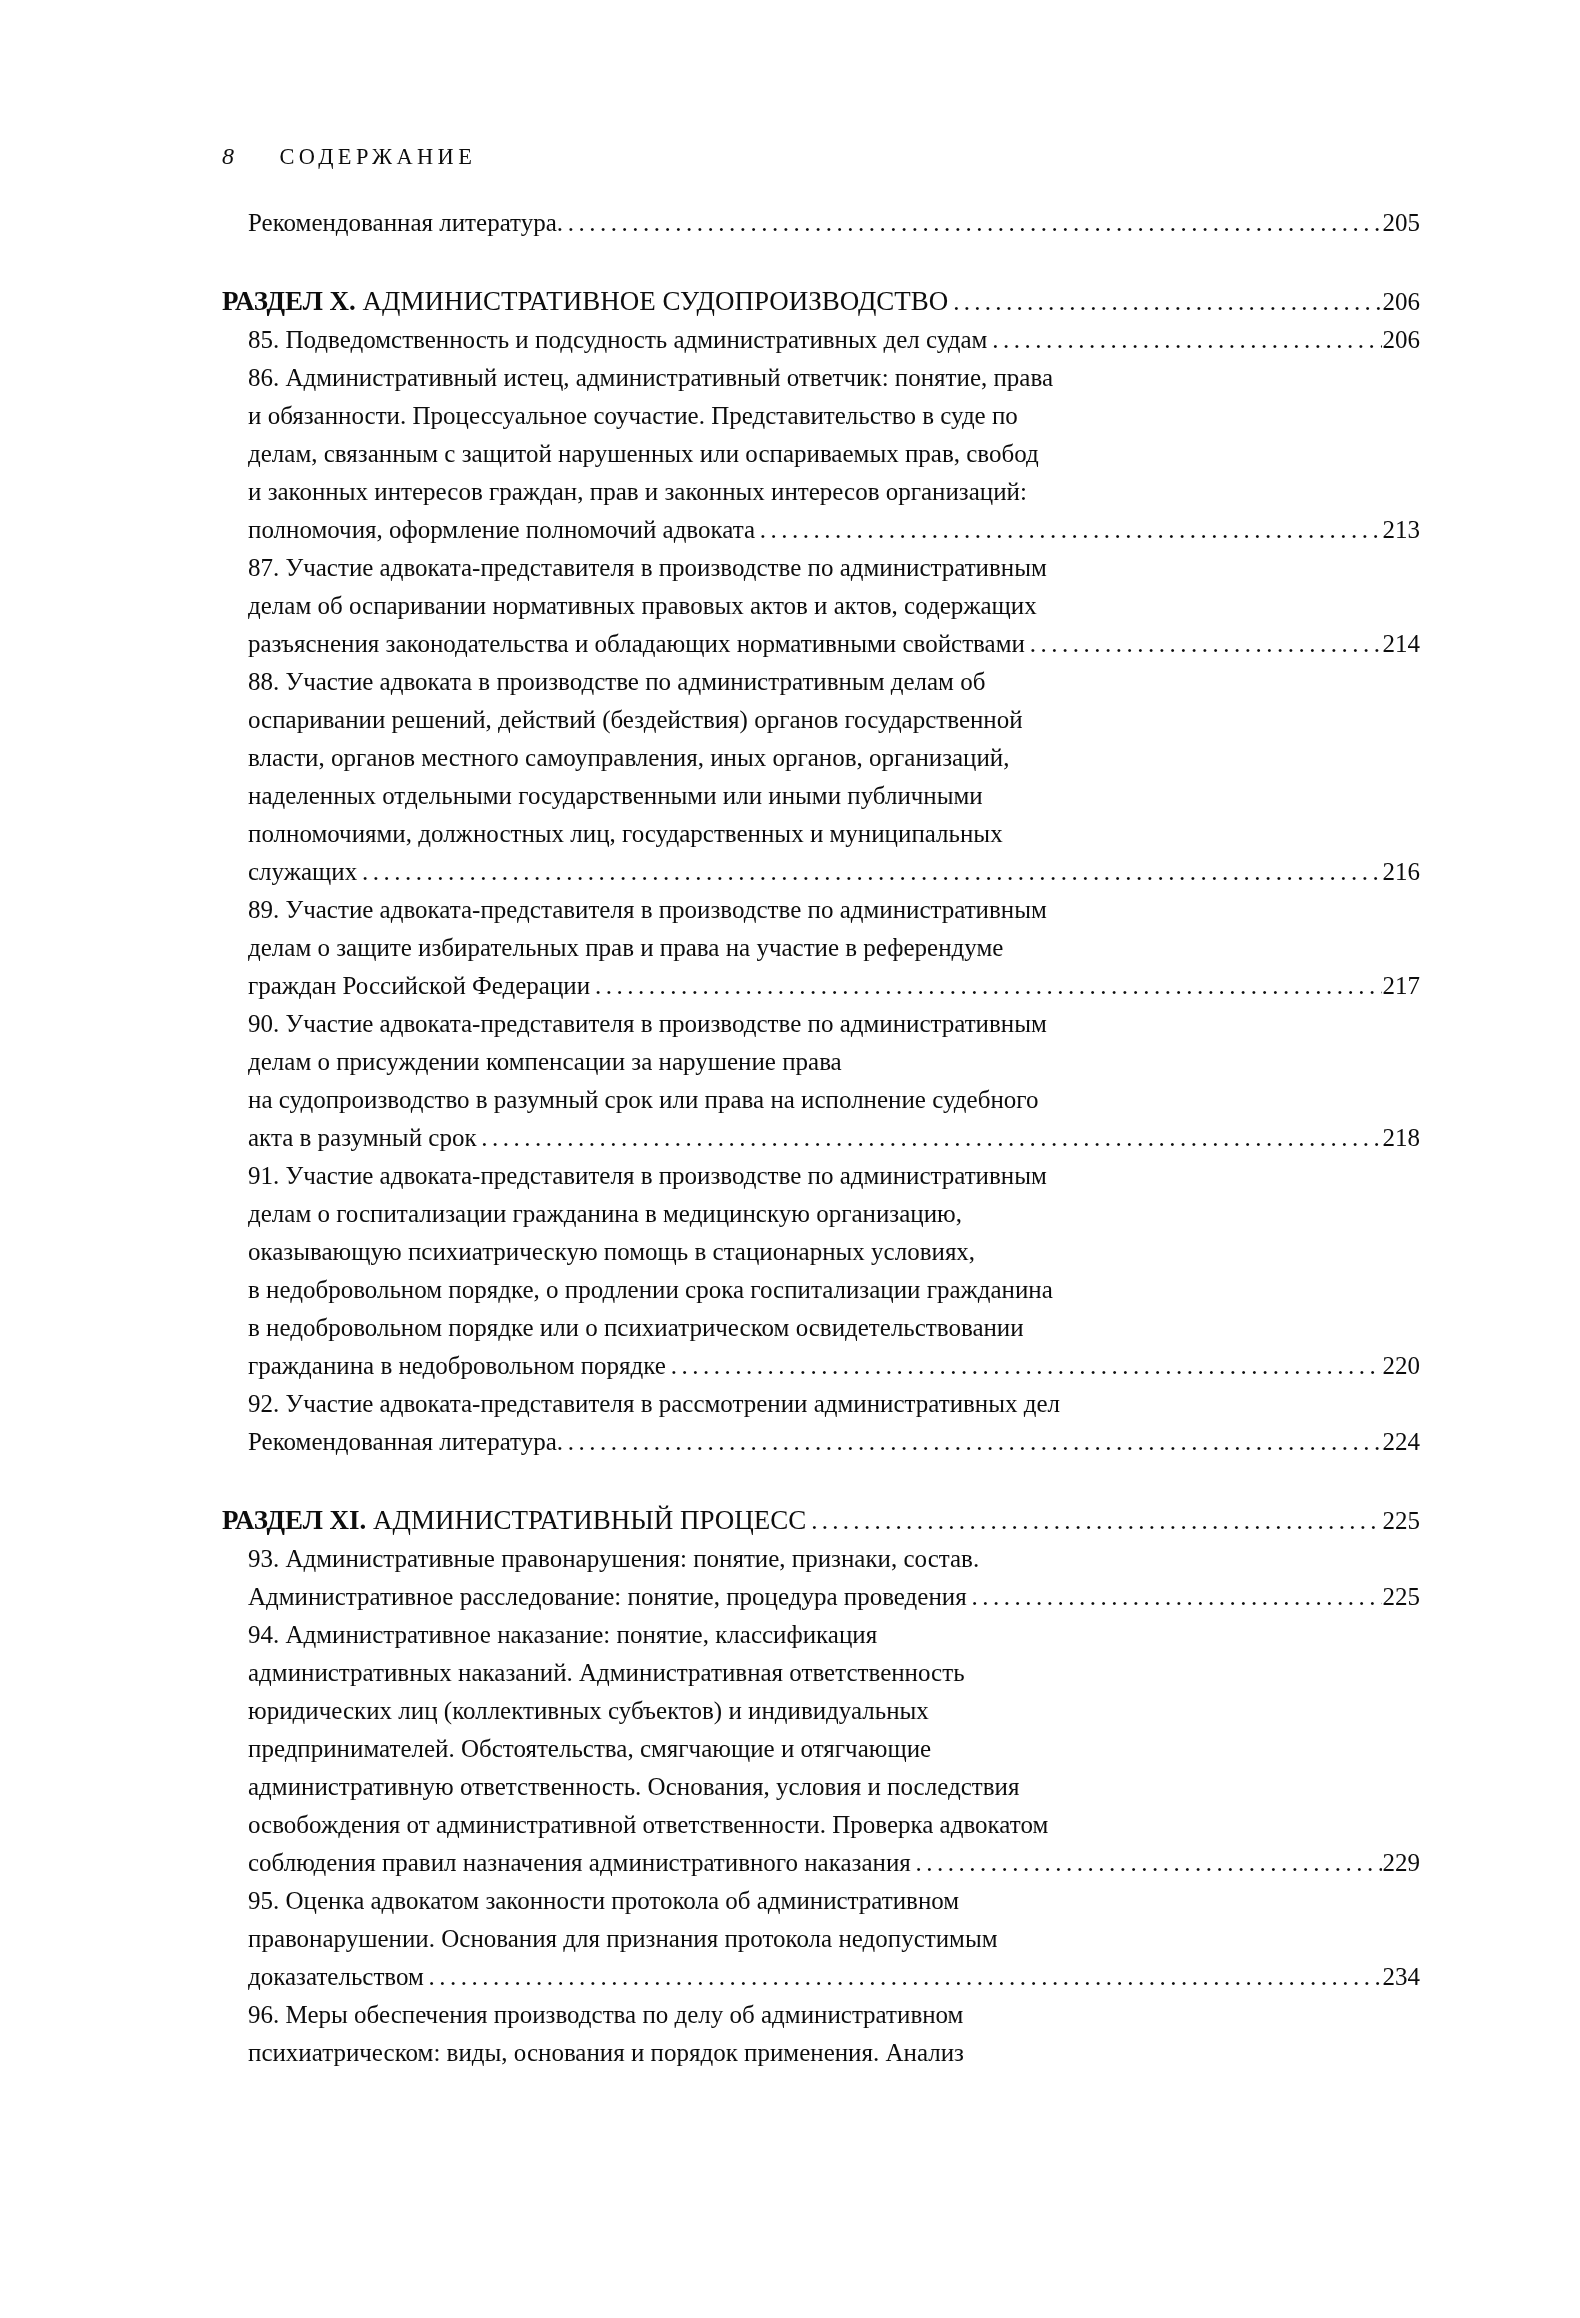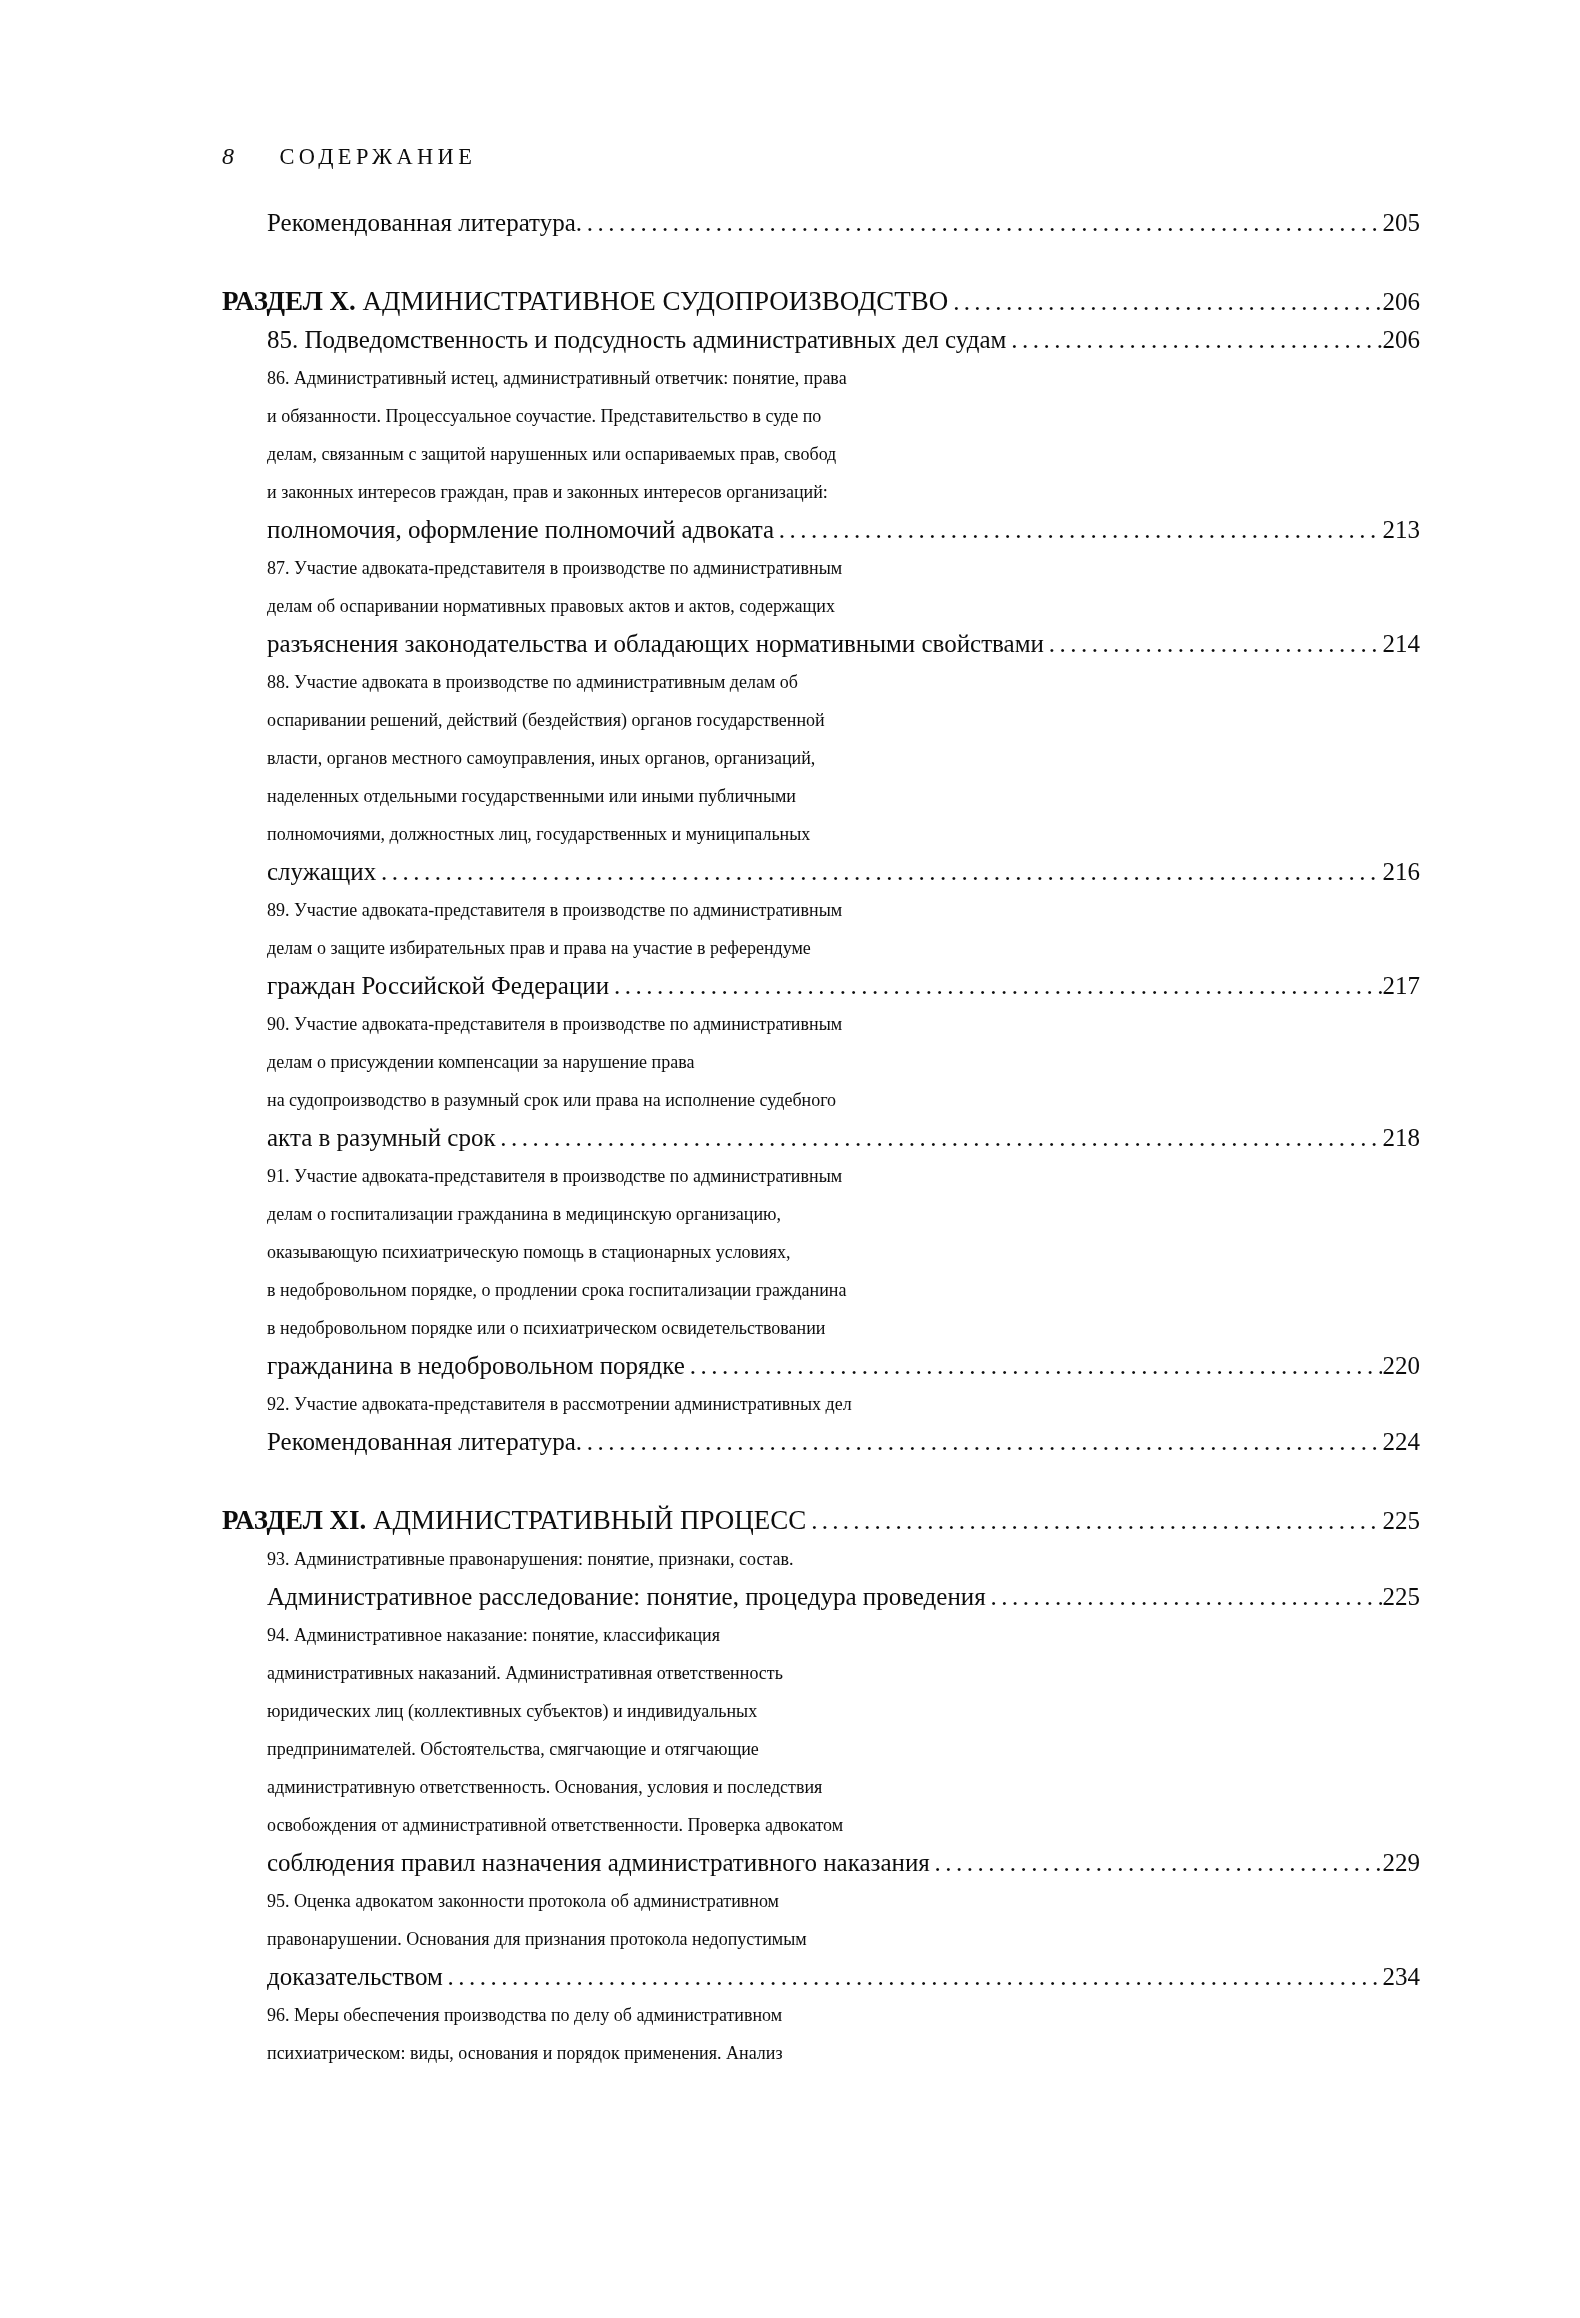--- a/index.html
+++ b/index.html
@@ -72,21 +72,21 @@
     content: "........................................................................................................................................";
   }
   .tline .pg {
     flex: 0 0 auto;
     text-align: center;
     font-size: 25px;
   }
 
   
   .wrap-line {
-    font-size: 18px;
+    font-size: 25px;
     line-height: 38px;
     white-space: nowrap;
   }
 
   
   .section-head {
     margin-left: 0;
     font-size: 27px;
     line-height: 38px;
   }
@@ -96,21 +96,21 @@
   .section-head .sec-title {
     font-weight: normal;
   }
   .section-head .pg {
     font-weight: normal;
   }
   .section-head .leader {
     letter-spacing: 4.3px;
   }
   .entry-block {
-    margin-left: 45px;
+    margin-left: 26px;
   }
   .entry-block .tline,
   .entry-block .wrap-line {
     margin-left: 0;
   }
 
   .gap-before-section {
     margin-top: 40px;
   }
 </style>

